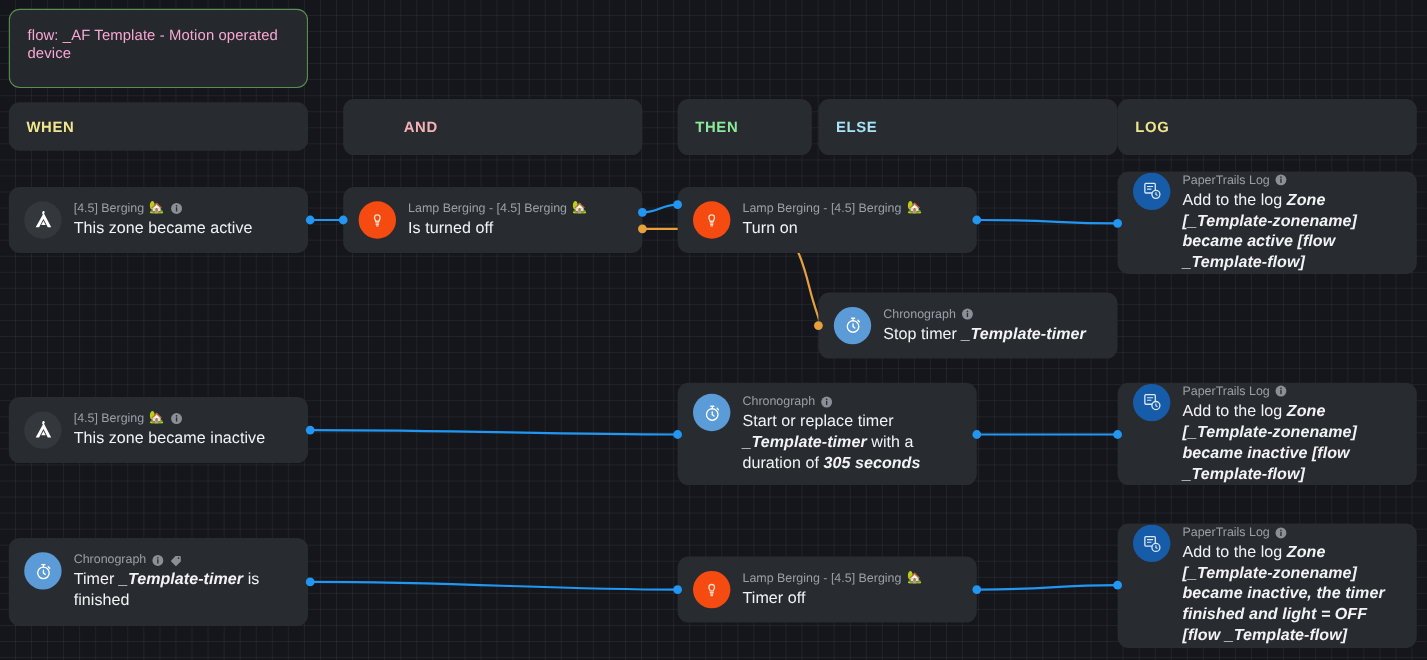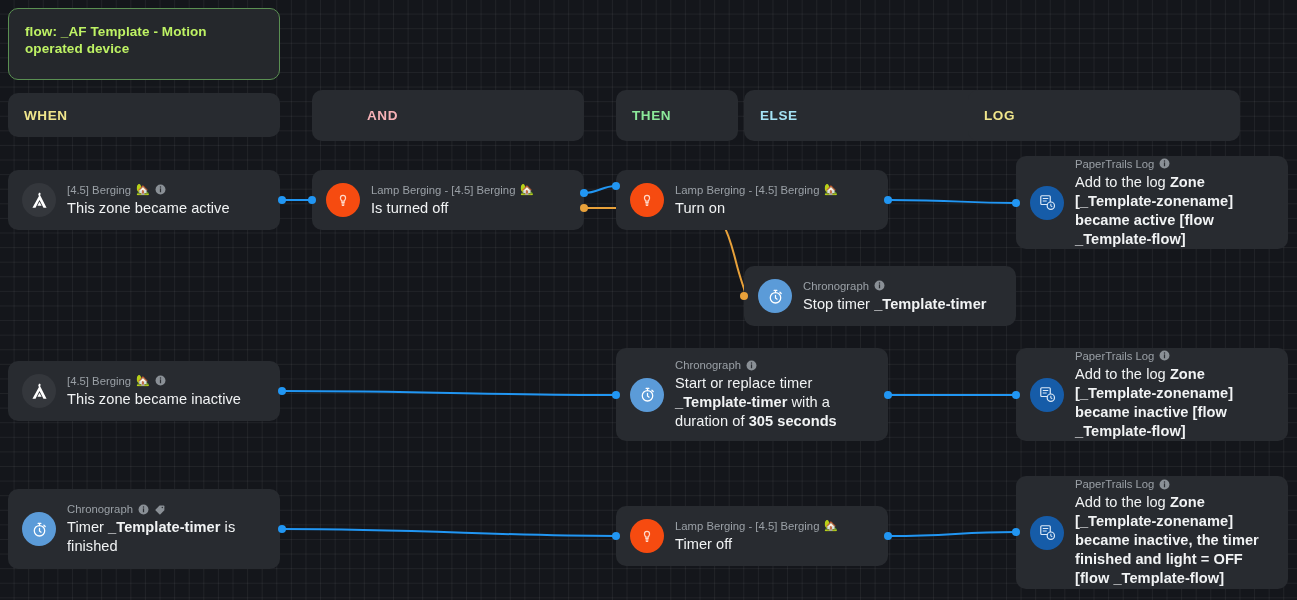--- a/index.html
+++ b/index.html
@@ -30,34 +30,34 @@
 
   
   .flow-card {
     border: 1px solid #5a8f52;
     background: #25282c;
     padding: 14px 16px;
     display: flex;
     align-items: flex-start;
   }
   .flow-title {
-    color: #bef264;
+    color: #f9a8d4;
     font-size: 13.5px;
-    font-weight: bold;
+    font-weight: normal;
     line-height: 17px;
     letter-spacing: .1px;
   }
 
   
   .col-header { display: flex; align-items: center; padding-left: 16px; }
   .col-header .lbl { font-size: 13.5px; font-weight: bold; letter-spacing: .6px; }
 
   
   .node { display: flex; align-items: center; padding: 0 14px; }
-  .node-inner { display: flex; align-items: center; gap: 11px; width: 100%; }
+  .node-inner { display: flex; gap: 11px; width: 100%; }
   .avatar {
     flex: 0 0 auto;
     width: 34px; height: 34px;
     border-radius: 50%;
     display: flex; align-items: center; justify-content: center;
   }
   .avatar.zone   { background: #34373c; }
   .avatar.lamp   { background: #f64b10; }
   .avatar.timer  { background: #5b9bd8; }
   .avatar.log    { background: #165ca8; }
@@ -73,21 +73,21 @@
     white-space: nowrap;
   }
   .meta .house { font-size: 11px; line-height: 1; }
   .icon-dot { display: inline-flex; }
   .title-line {
     font-size: 14.6px;
     line-height: 19px;
     color: #f1f3f4;
     letter-spacing: .05px;
   }
-  .title-line b { font-weight: bold; }
+  .title-line b { font-weight: bold; font-style: italic; }
 
   
   .port {
     position: absolute;
     width: 8px; height: 8px;
     border-radius: 50%;
     z-index: 4;
   }
   .port.blue   { background: #2196f3; }
   .port.yellow { background: #e8a13a; }
@@ -125,21 +125,21 @@
   </div>
   <div class="card col-header" style="left:312px; top:90px; width:272px; height:51px;">
     <span class="lbl" style="color:#f7b2b7;margin-left:39px;">AND</span>
   </div>
   <div class="card col-header" style="left:616px; top:90px; width:122px; height:51px;">
     <span class="lbl" style="color:#8ce99a;">THEN</span>
   </div>
   <div class="card col-header" style="left:744px; top:90px; width:272px; height:51px;">
     <span class="lbl" style="color:#a5e3f5;">ELSE</span>
   </div>
-  <div class="card col-header" style="left:968px; top:90px; width:272px; height:51px;">
+  <div class="card col-header" style="left:1016px; top:90px; width:272px; height:51px;">
     <span class="lbl" style="color:#f0e68c;">LOG</span>
   </div>
 
   <div class="card node" style="left:8px; top:170px; width:272px; height:60px;">
     <div class="node-inner">
       <div class="avatar zone">
         <svg width="19" height="19" viewBox="0 0 24 24" fill="#ffffff">
           <path d="M11.3 2.2h1.4l.9 1.6-.9 1.4L20.9 21H17l-5-9.6L7 21H3.1l8.2-14.8-.9-1.4z"></path>
           <path d="M12 13.6l2.6 4.9H9.4z"></path>
         </svg>

